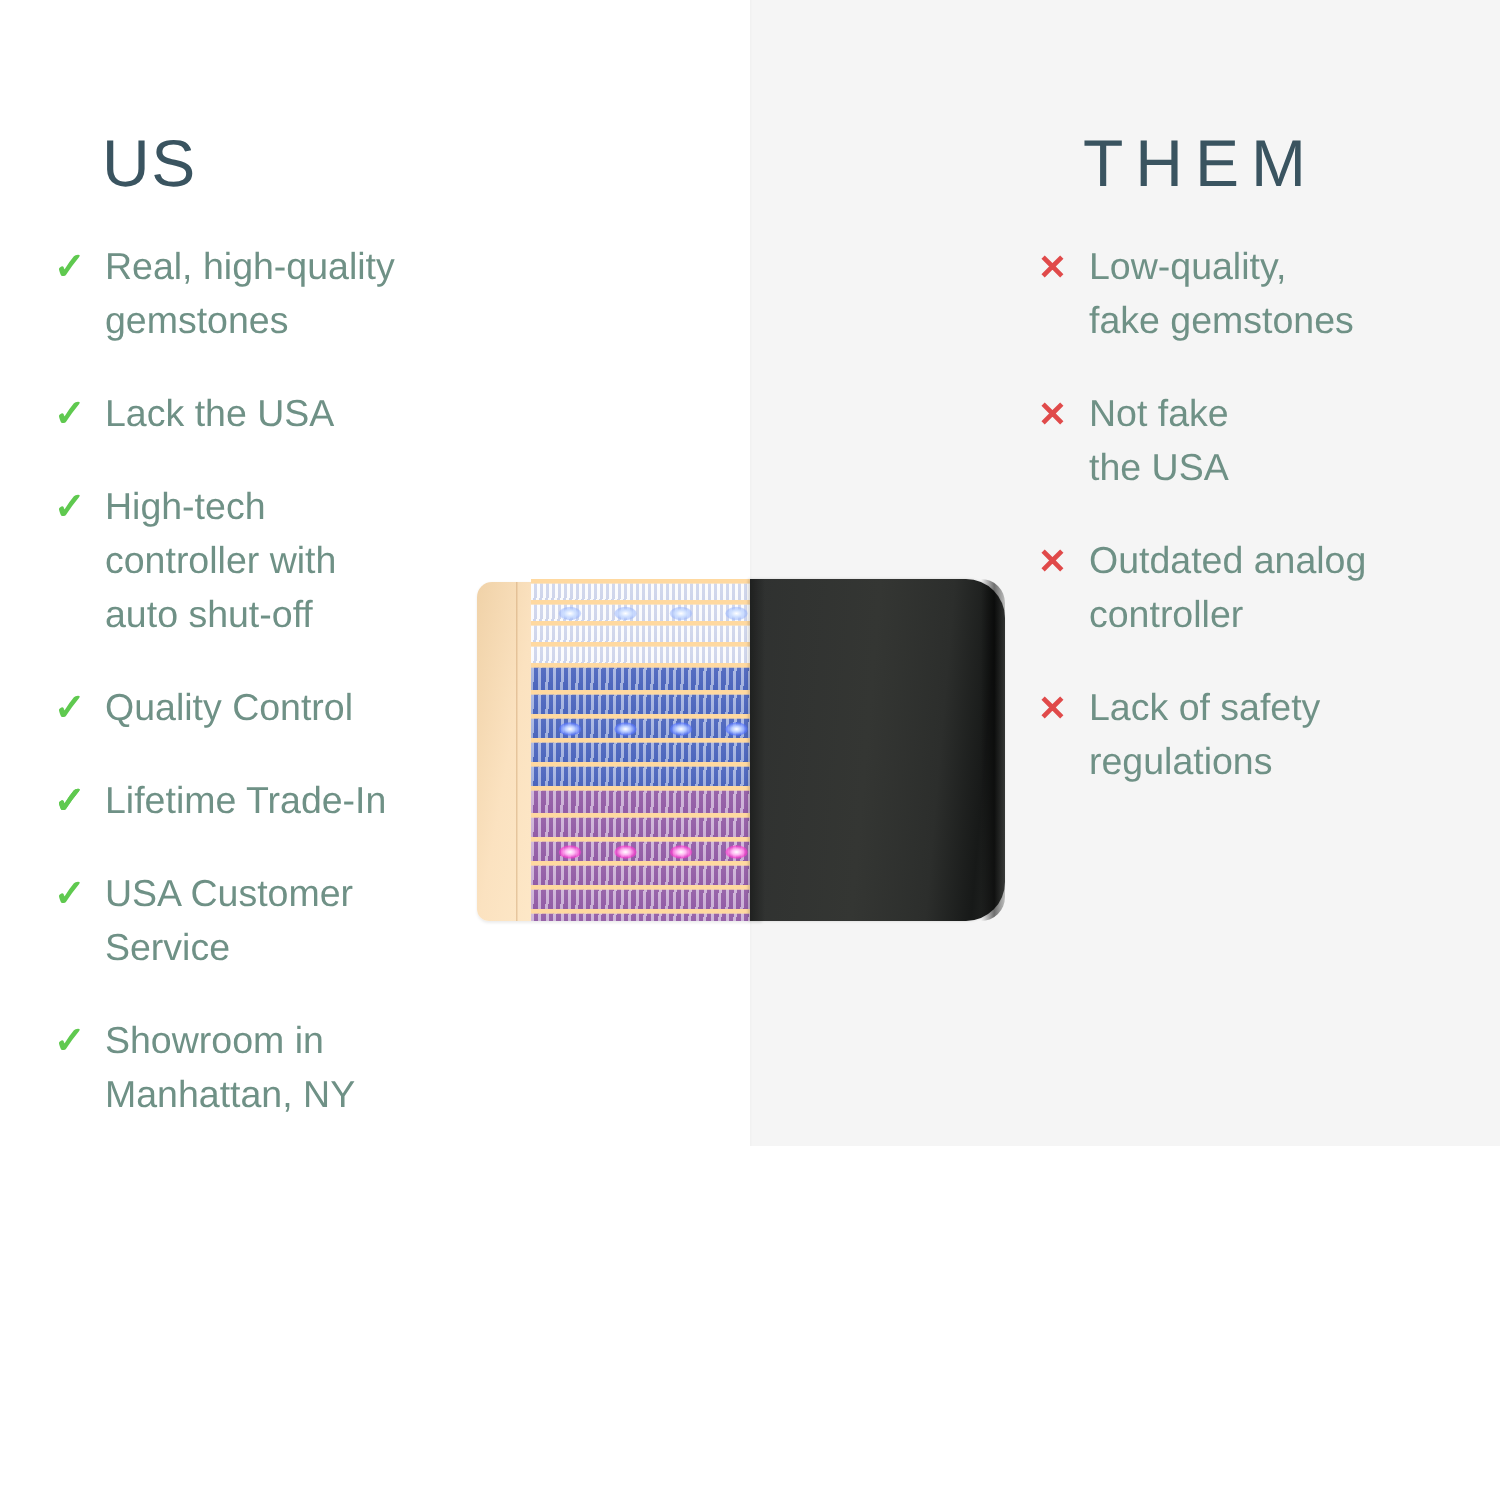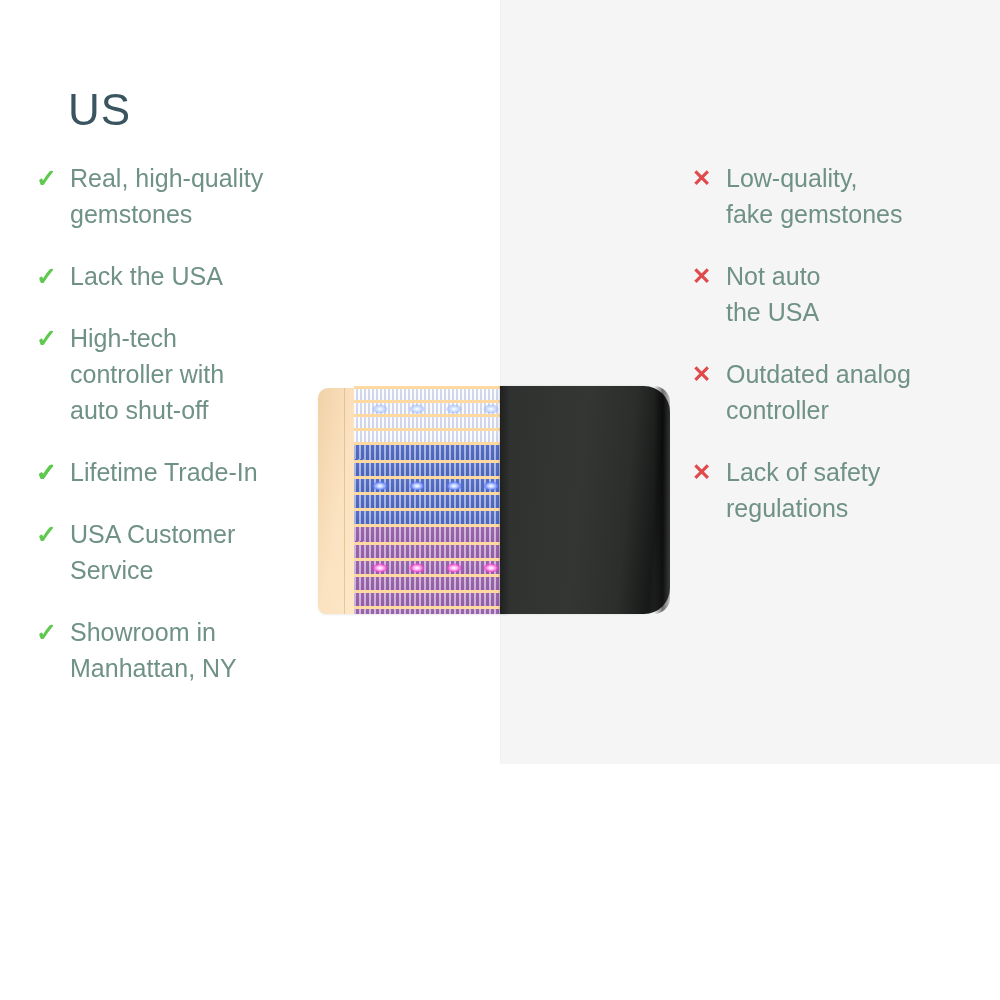--- a/index.html
+++ b/index.html
@@ -154,20 +154,21 @@
           <span class="item-text">Lack the USA</span>
         </li>
         <li class="item">
           <span class="mark mark-check">✓</span>
           <span class="item-text">High-tech
 controller with
 auto shut-off</span>
         </li>
         <li class="item">
           <span class="mark mark-check">✓</span>
+          <span class="item-text">Quality Control</span>
         </li>
         <li class="item">
           <span class="mark mark-check">✓</span>
         </li>
         <li class="item">
           <span class="mark mark-check">✓</span>
           <span class="item-text">Lifetime Trade-In</span>
         </li>
         <li class="item">
           <span class="mark mark-check">✓</span>
@@ -176,29 +177,30 @@
         </li>
         <li class="item">
           <span class="mark mark-check">✓</span>
           <span class="item-text">Showroom in
 Manhattan, NY</span>
         </li>
       </ul>
   </div>
 
   <div class="col col-them">
+    <div class="heading heading-them">THEM</div>
     <ul class="list list-them" id="them-list">
         <li class="item">
           <span class="mark mark-cross">✕</span>
           <span class="item-text">Low-quality,
 fake gemstones</span>
         </li>
         <li class="item">
           <span class="mark mark-cross">✕</span>
-          <span class="item-text">Not auto
+          <span class="item-text">Not fake
 the USA</span>
         </li>
         <li class="item">
           <span class="mark mark-cross">✕</span>
           <span class="item-text">Outdated analog
 controller</span>
         </li>
         <li class="item">
           <span class="mark mark-cross">✕</span>
           <span class="item-text">Lack of safety

